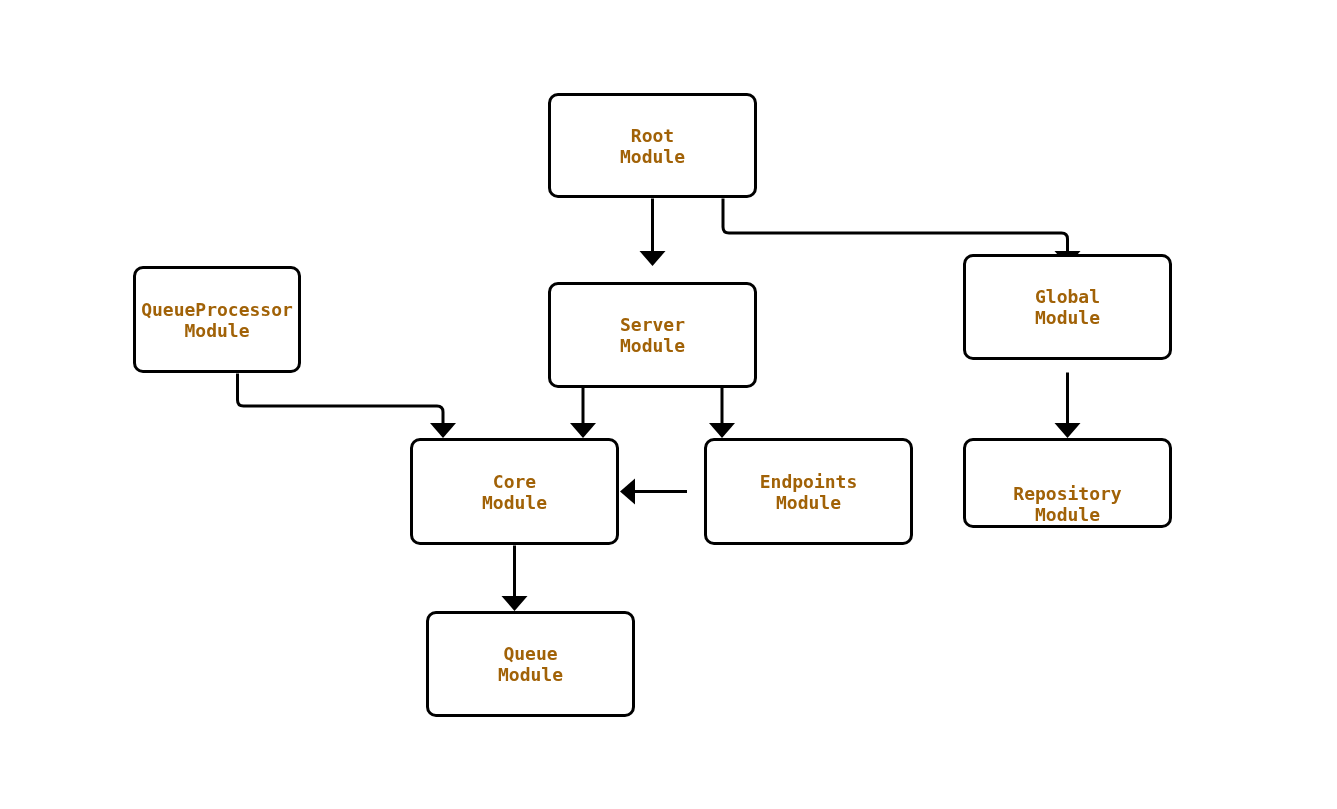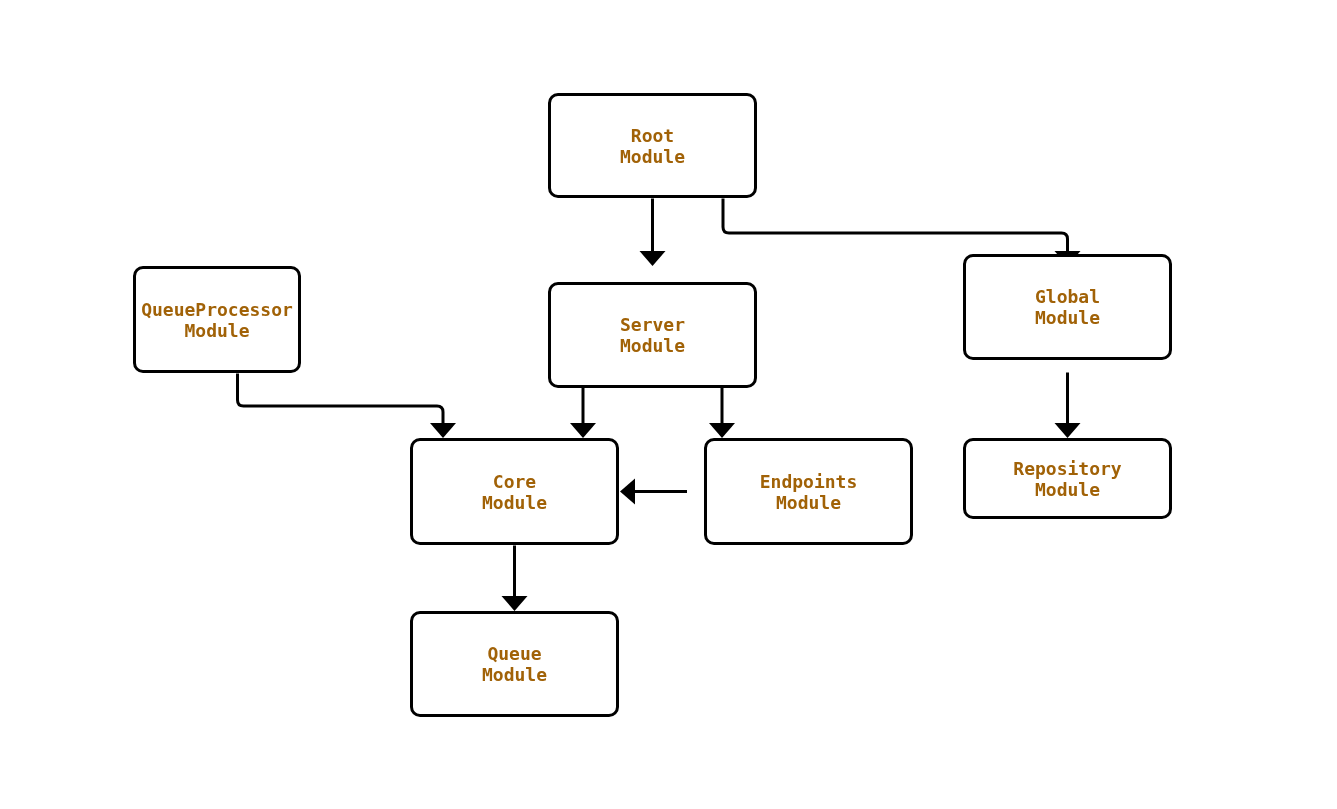--- a/index.html
+++ b/index.html
@@ -53,22 +53,22 @@
     white-space: pre-line;
     letter-spacing: 0px;
   }
   
   #node-root           { left: 548px; top: 93px;  height: 105px; }
   #node-queueprocessor { left: 133px; top: 266px; width: 168px; height: 107px; }
   #node-server         { left: 548px; top: 266px; margin-top: 16px; }
   #node-global         { left: 963px; top: 254px; }
   #node-core           { left: 410px; top: 438px; height: 107px; }
   #node-endpoints      { left: 704px; top: 438px; height: 107px; }
-  #node-repository     { left: 963px; top: 438px; height: 81px; }
-  #node-queue          { left: 410px; top: 611px; }
+  #node-repository     { left: 963px; top: 438px; height: 90px; align-items: flex-end; }
+  #node-queue          { left: 426px; top: 611px; }
 </style>
 </head>
 <body>
 
 <div class="canvas">
 
   <svg class="edges" viewBox="0 0 1337 809" xmlns="http://www.w3.org/2000/svg">
 
     <g>
       <path d="M 652.5 198.5 L 652.5 251"></path>

